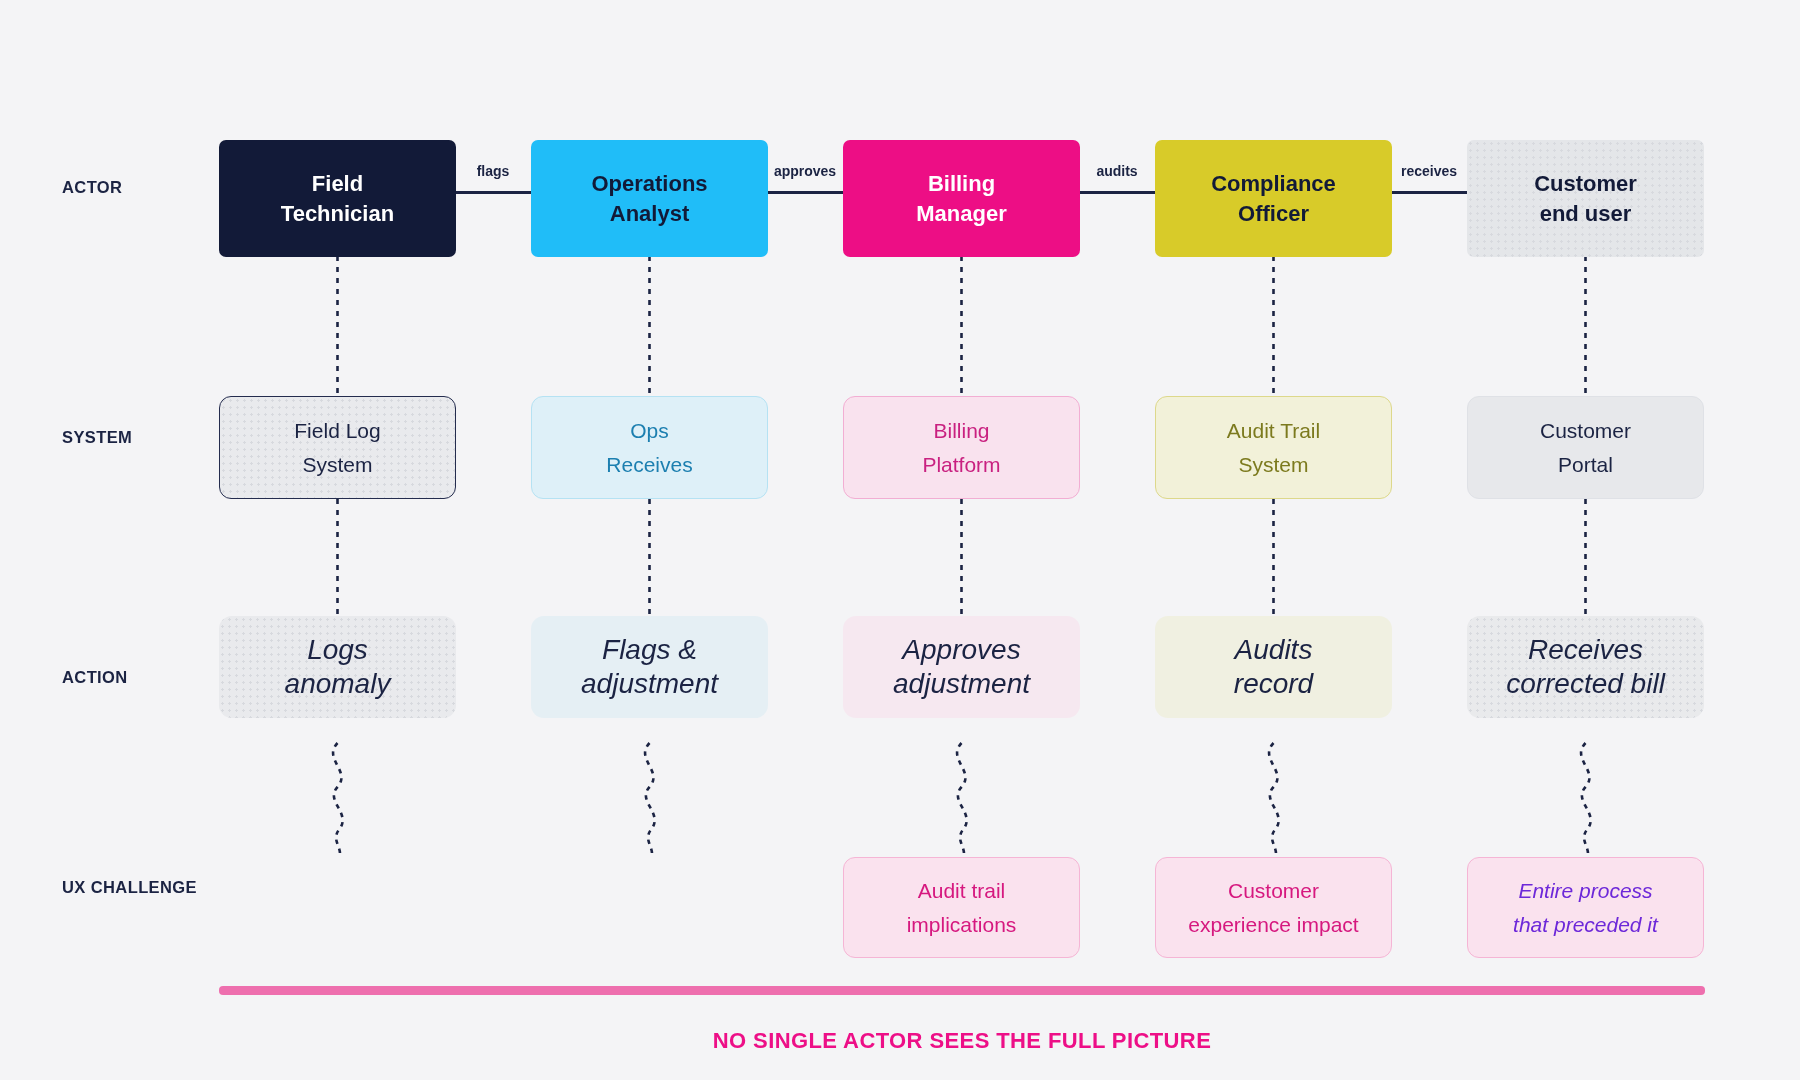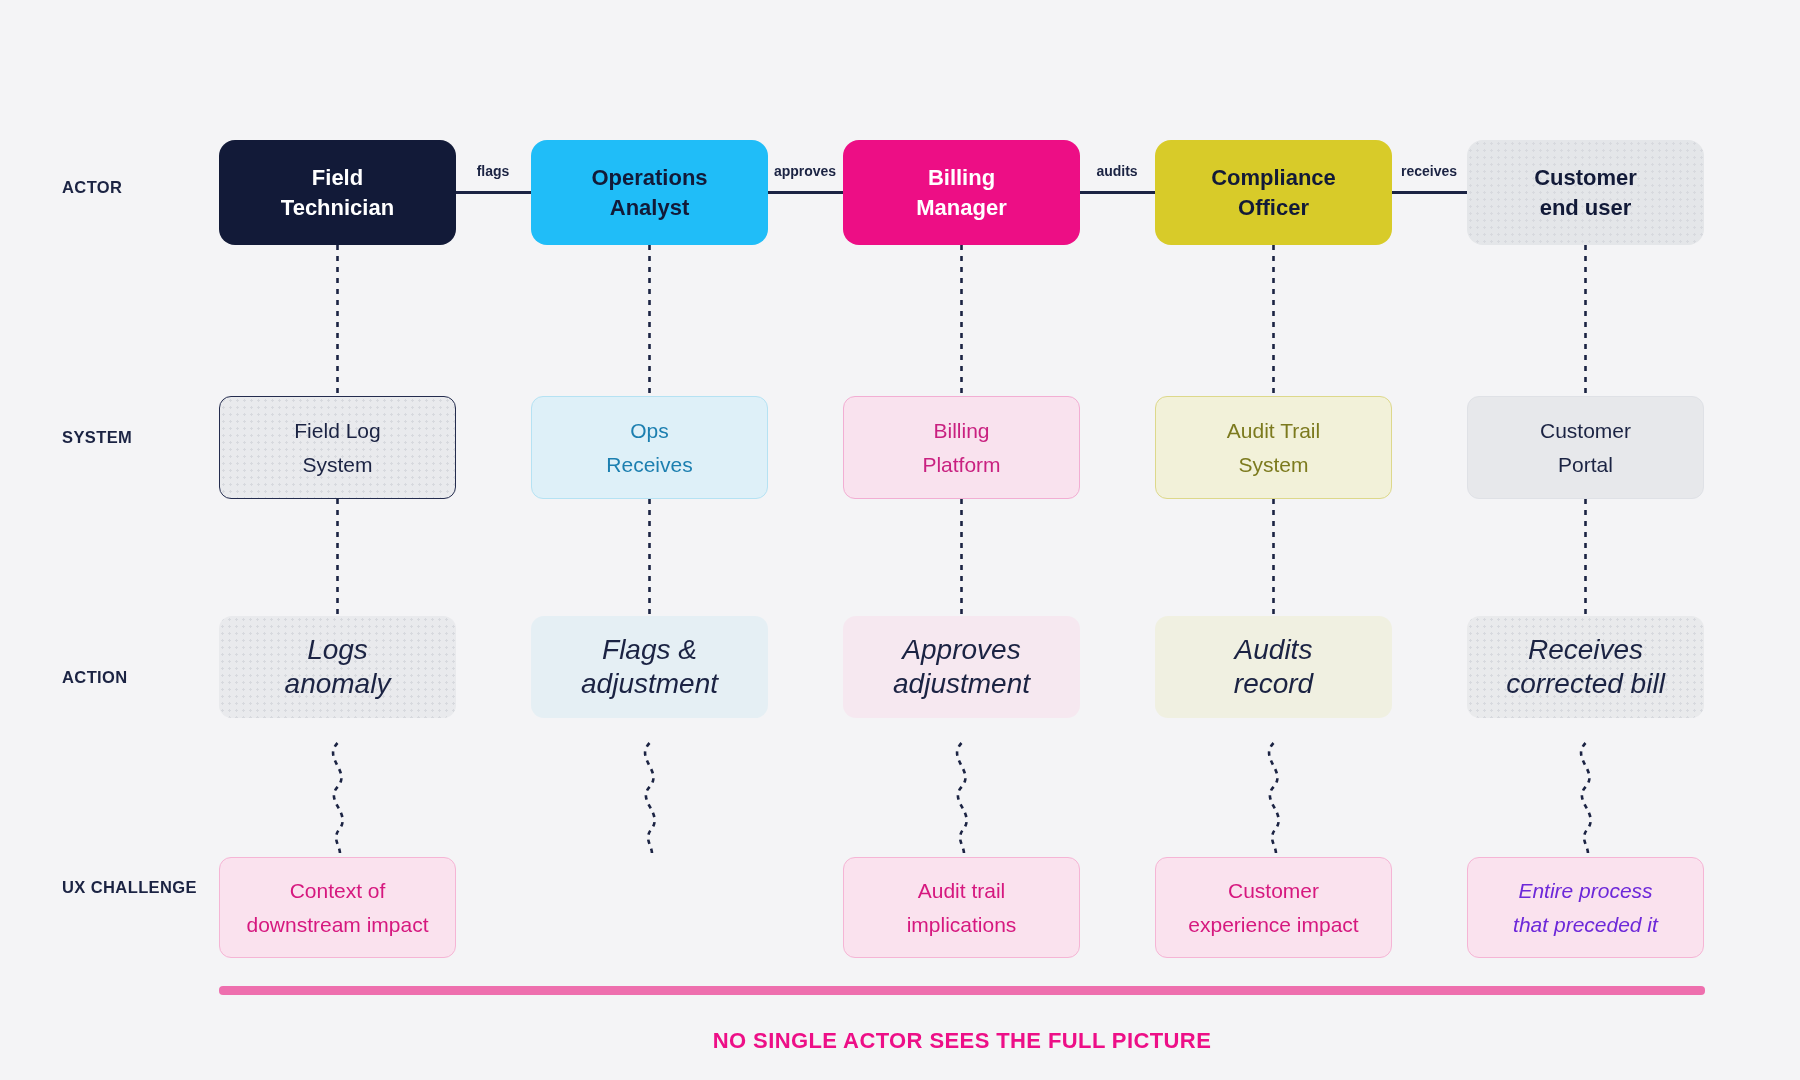--- a/index.html
+++ b/index.html
@@ -48,21 +48,21 @@
   .col-4 { left: 1467px; }
 
   .node {
     position: absolute; left: 0; width: 237px;
     display: flex; flex-direction: column; align-items: center; justify-content: center;
     text-align: center; box-sizing: border-box;
   }
   .node span { display: block; }
 
   .actor-node {
-    top: 140px; height: 105px; border-radius: 16px;
+    top: 140px; height: 117px; border-radius: 7px;
     font-size: 22px; font-weight: bold; line-height: 30px;
   }
   .system-node {
     top: 396px; height: 103px; border-radius: 12px;
     border: 1.6px solid transparent;
     font-size: 21px; line-height: 34px;
   }
   .action-node {
     top: 616px; height: 102px; border-radius: 13px;
     font-size: 28px; line-height: 34px; color: #1b2343; font-style: italic;
@@ -142,24 +142,20 @@
       <span>Technician</span>
     </div>
     <div class="node system-node dotted" style="background-color: rgb(233, 234, 237); border-color: rgb(36, 44, 78); color: rgb(27, 35, 67);">
       <span>Field Log</span>
       <span>System</span>
     </div>
     <div class="node action-node dotted" style="background-color: rgb(233, 234, 237);">
       <span>Logs</span>
       <span>anomaly</span>
     </div>
-    <div class="node challenge-node" style="background-color: rgb(250, 226, 238); border-color: rgb(245, 181, 213); color: rgb(214, 24, 127);">
-      <span>Context of</span>
-      <span>downstream impact</span>
-    </div>
   </div>
 
   <div class="col col-1">
     <div class="node actor-node" style="background-color: rgb(32, 189, 248); color: rgb(18, 26, 56);">
       <span>Operations</span>
       <span>Analyst</span>
     </div>
     <div class="node system-node" style="background-color: rgb(222, 240, 248); border-color: rgb(181, 226, 243); color: rgb(28, 127, 176);">
       <span>Ops</span>
       <span>Receives</span>

